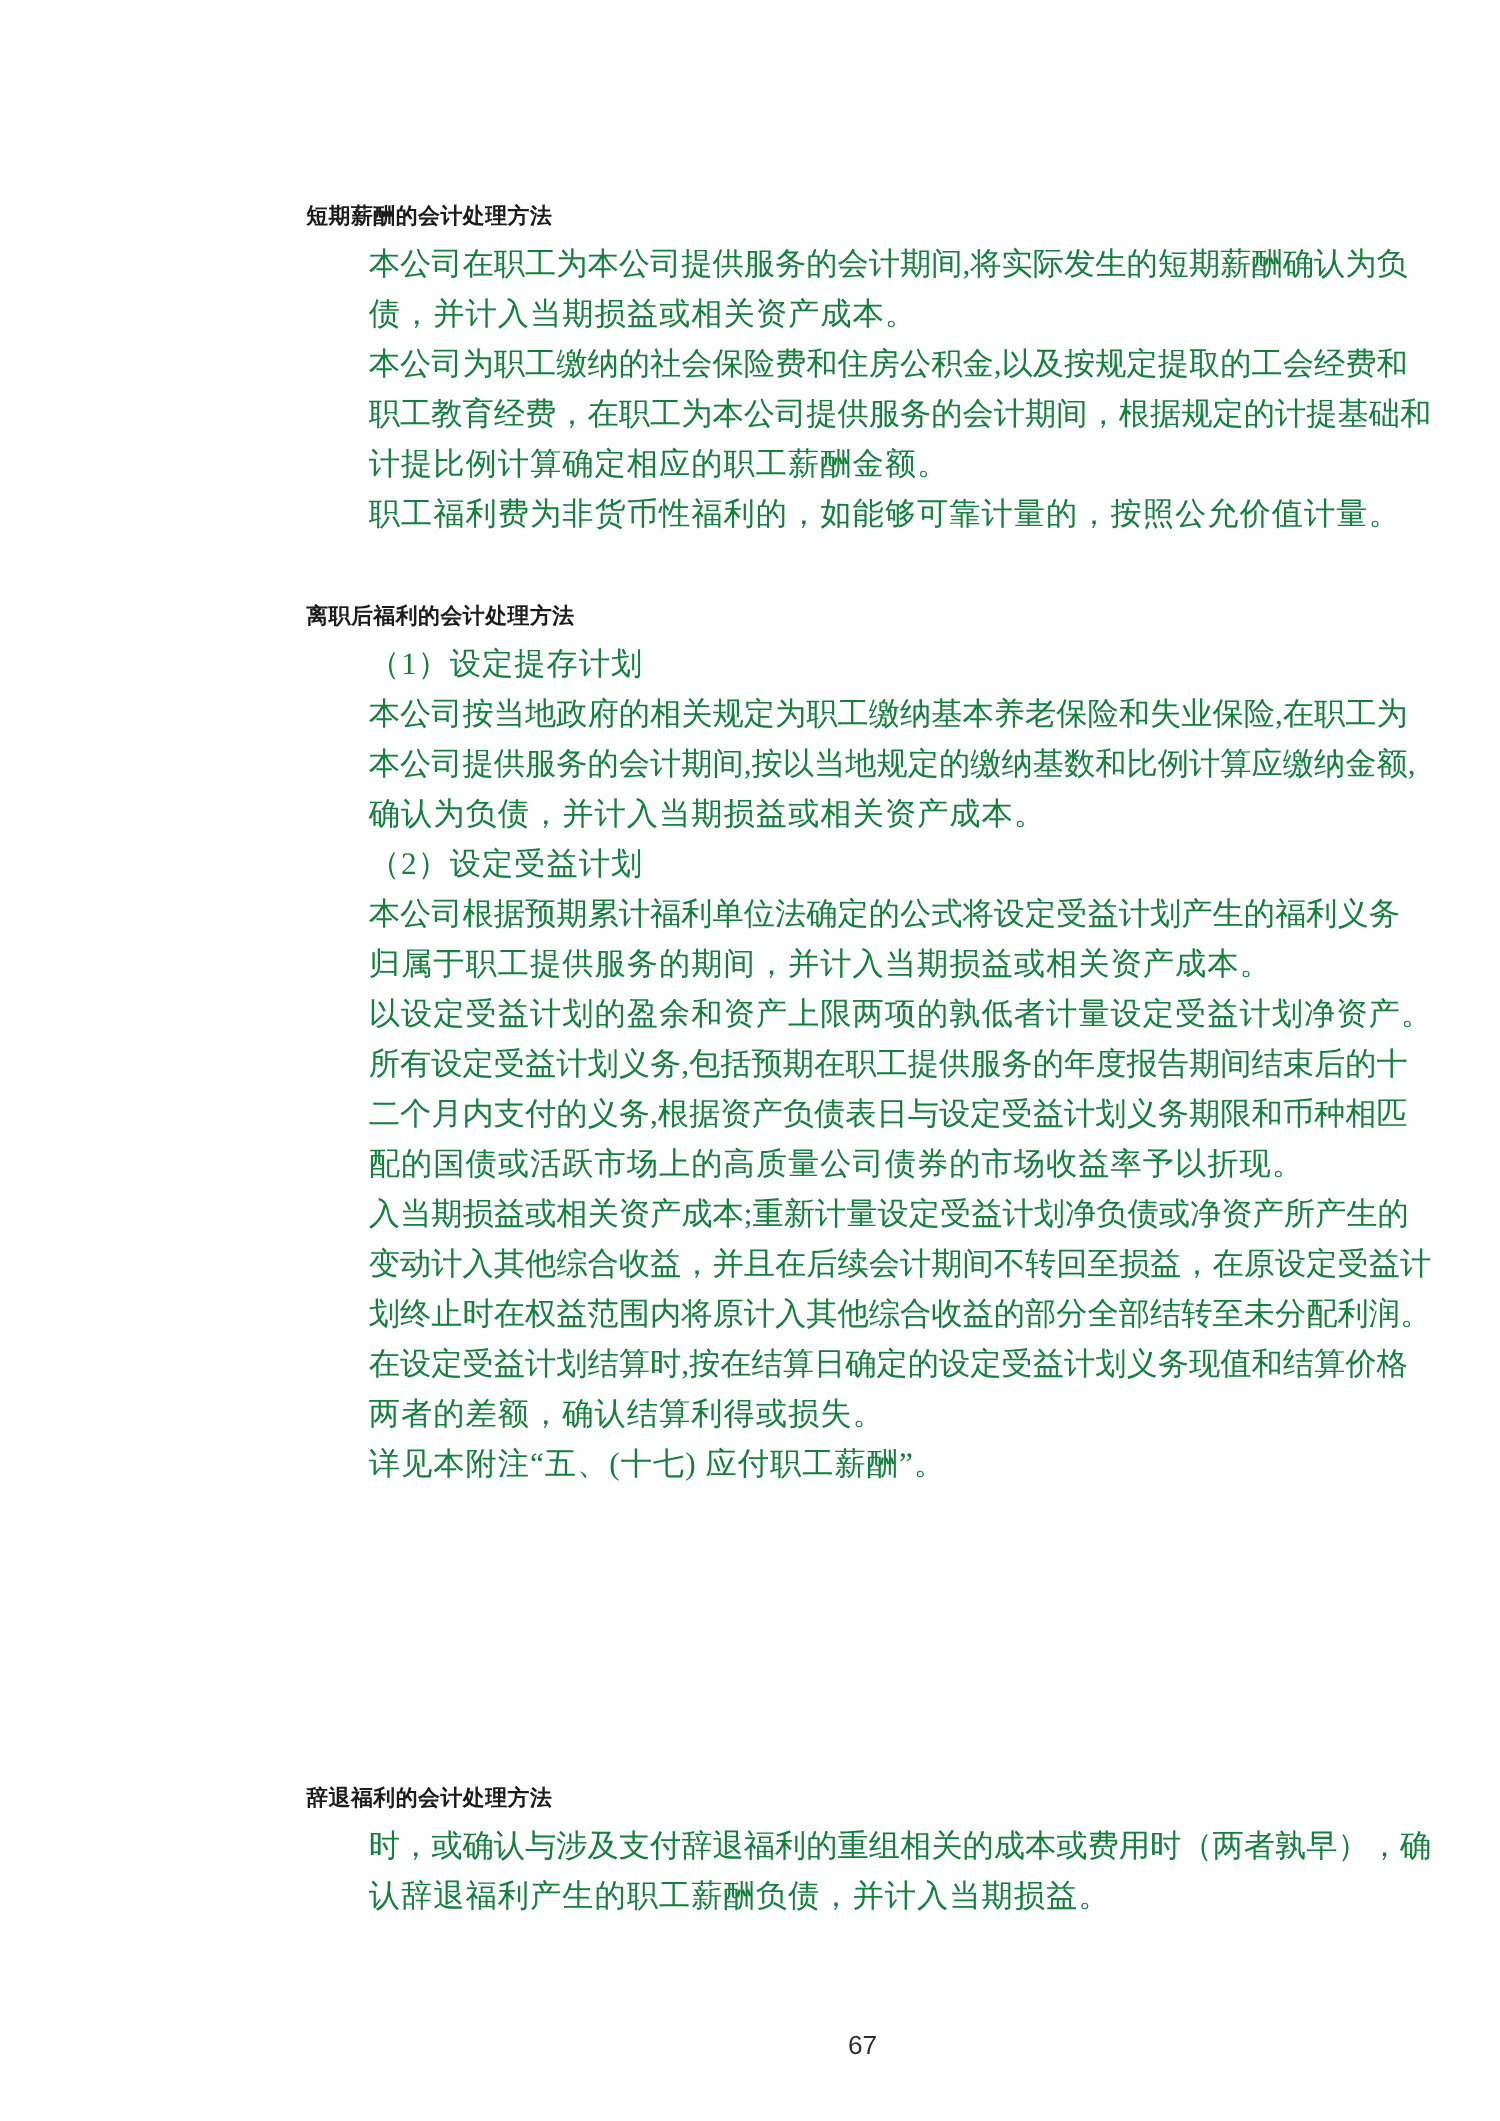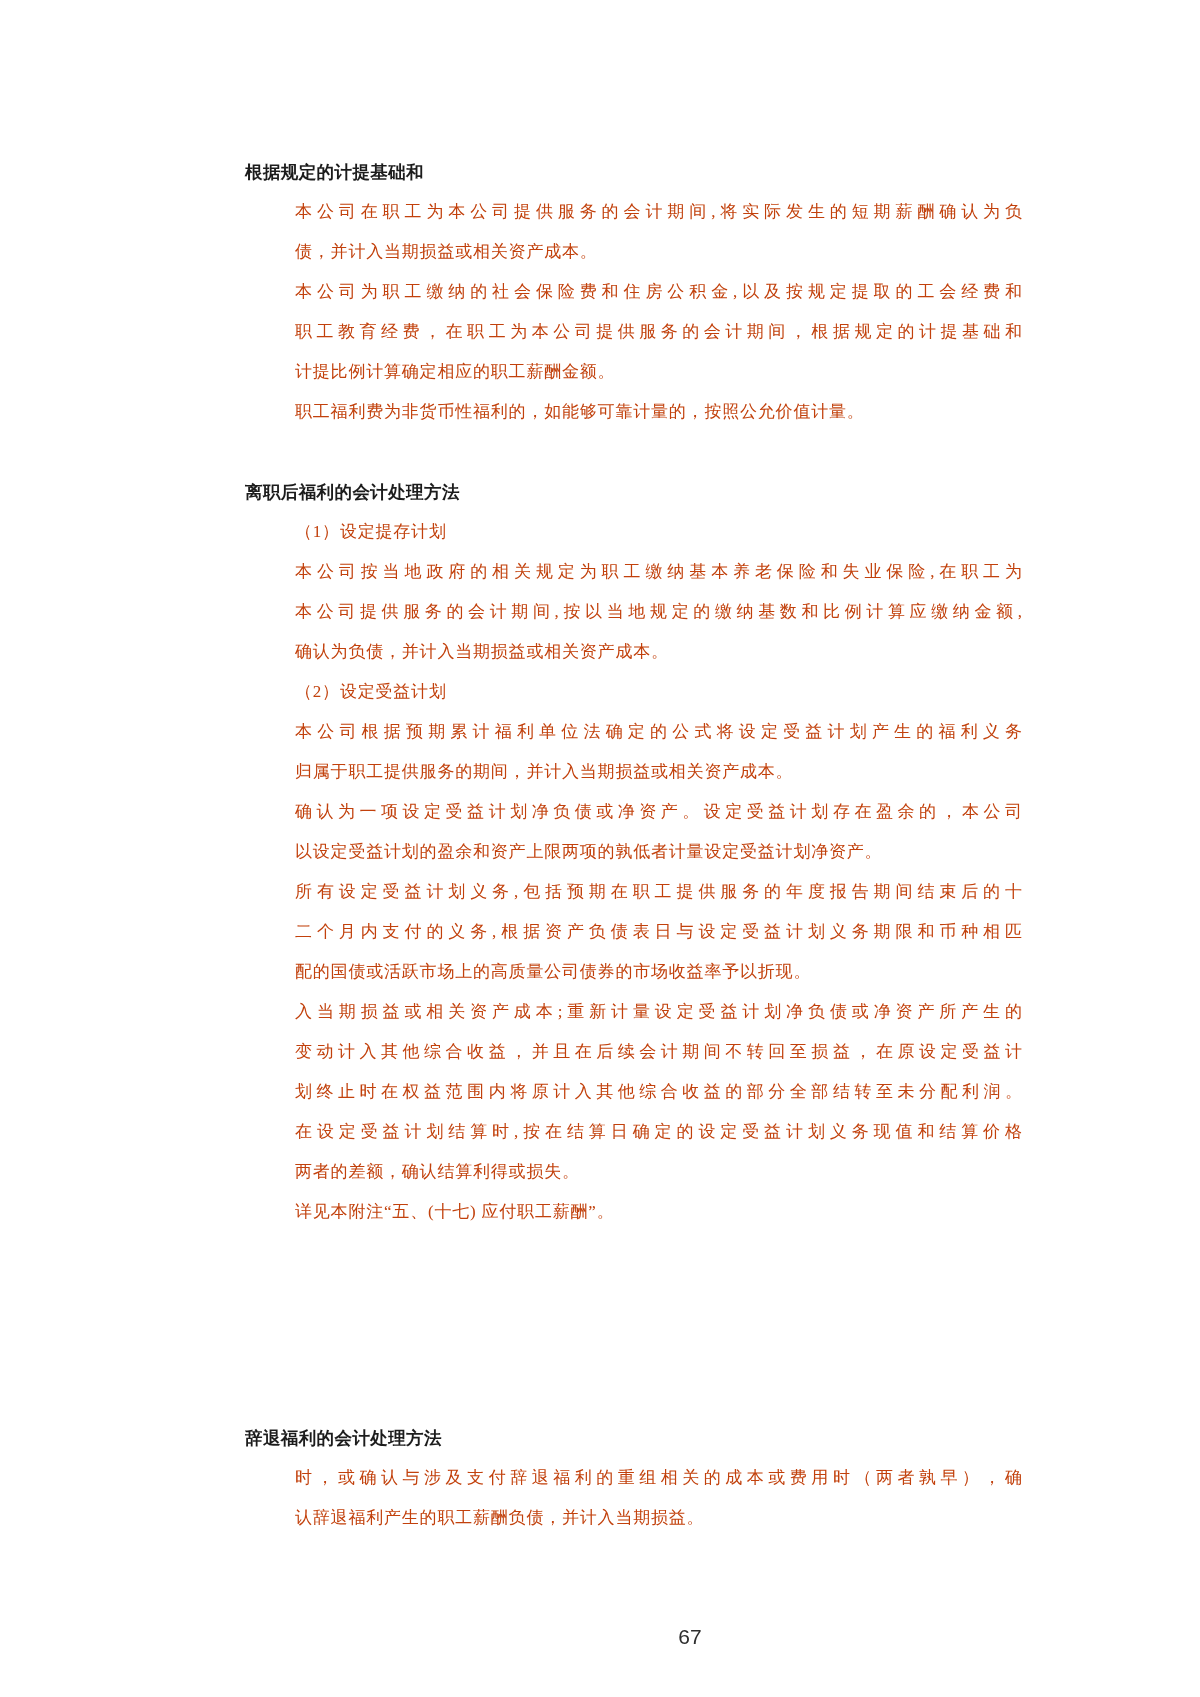--- a/index.html
+++ b/index.html
@@ -29,22 +29,22 @@
   .heading-line {
     margin-left: 245px;
     font-size: 17.5px;
     font-weight: 700;
     letter-spacing: 0.4px;
     color: #1c1c1c;
   }
   .body-line {
     margin-left: 295px;
     width: 727px;
-    font-size: 17px;
-    color: #c2410c;
+    font-size: 25px;
+    color: #15803d;
     letter-spacing: 0.8px;
   }
   .body-line.full {
     letter-spacing: 0;
     text-align: justify;
     text-align-last: justify;
   }
   .page-number {
     position: absolute;
     top: 1620px;
@@ -57,42 +57,41 @@
     font-size: 21px;
     color: #2e2e2e;
   }
 </style>
 </head>
 <body>
 
 <div class="page">
 
   <div class="section" style="top:152px">
-    <div class="line heading-line">根据规定的计提基础和</div>
+    <div class="line heading-line">短期薪酬的会计处理方法</div>
     <div>
         <div class="line body-line full">本公司在职工为本公司提供服务的会计期间,将实际发生的短期薪酬确认为负</div>
         <div class="line body-line">债，并计入当期损益或相关资产成本。</div>
         <div class="line body-line full">本公司为职工缴纳的社会保险费和住房公积金,以及按规定提取的工会经费和</div>
         <div class="line body-line full">职工教育经费，在职工为本公司提供服务的会计期间，根据规定的计提基础和</div>
         <div class="line body-line">计提比例计算确定相应的职工薪酬金额。</div>
         <div class="line body-line">职工福利费为非货币性福利的，如能够可靠计量的，按照公允价值计量。</div>
       </div>
   </div>
 
   <div class="section" style="top:472px">
     <div class="line heading-line">离职后福利的会计处理方法</div>
     <div>
         <div class="line body-line">（1）设定提存计划</div>
         <div class="line body-line full">本公司按当地政府的相关规定为职工缴纳基本养老保险和失业保险,在职工为</div>
         <div class="line body-line full">本公司提供服务的会计期间,按以当地规定的缴纳基数和比例计算应缴纳金额,</div>
         <div class="line body-line">确认为负债，并计入当期损益或相关资产成本。</div>
         <div class="line body-line">（2）设定受益计划</div>
         <div class="line body-line full">本公司根据预期累计福利单位法确定的公式将设定受益计划产生的福利义务</div>
         <div class="line body-line">归属于职工提供服务的期间，并计入当期损益或相关资产成本。</div>
-        <div class="line body-line full">确认为一项设定受益计划净负债或净资产。设定受益计划存在盈余的，本公司</div>
         <div class="line body-line">以设定受益计划的盈余和资产上限两项的孰低者计量设定受益计划净资产。</div>
         <div class="line body-line full">所有设定受益计划义务,包括预期在职工提供服务的年度报告期间结束后的十</div>
         <div class="line body-line full">二个月内支付的义务,根据资产负债表日与设定受益计划义务期限和币种相匹</div>
         <div class="line body-line">配的国债或活跃市场上的高质量公司债券的市场收益率予以折现。</div>
         <div class="line body-line full">入当期损益或相关资产成本;重新计量设定受益计划净负债或净资产所产生的</div>
         <div class="line body-line full">变动计入其他综合收益，并且在后续会计期间不转回至损益，在原设定受益计</div>
         <div class="line body-line full">划终止时在权益范围内将原计入其他综合收益的部分全部结转至未分配利润。</div>
         <div class="line body-line full">在设定受益计划结算时,按在结算日确定的设定受益计划义务现值和结算价格</div>
         <div class="line body-line">两者的差额，确认结算利得或损失。</div>
         <div class="line body-line">详见本附注“五、(十七) 应付职工薪酬”。</div>

